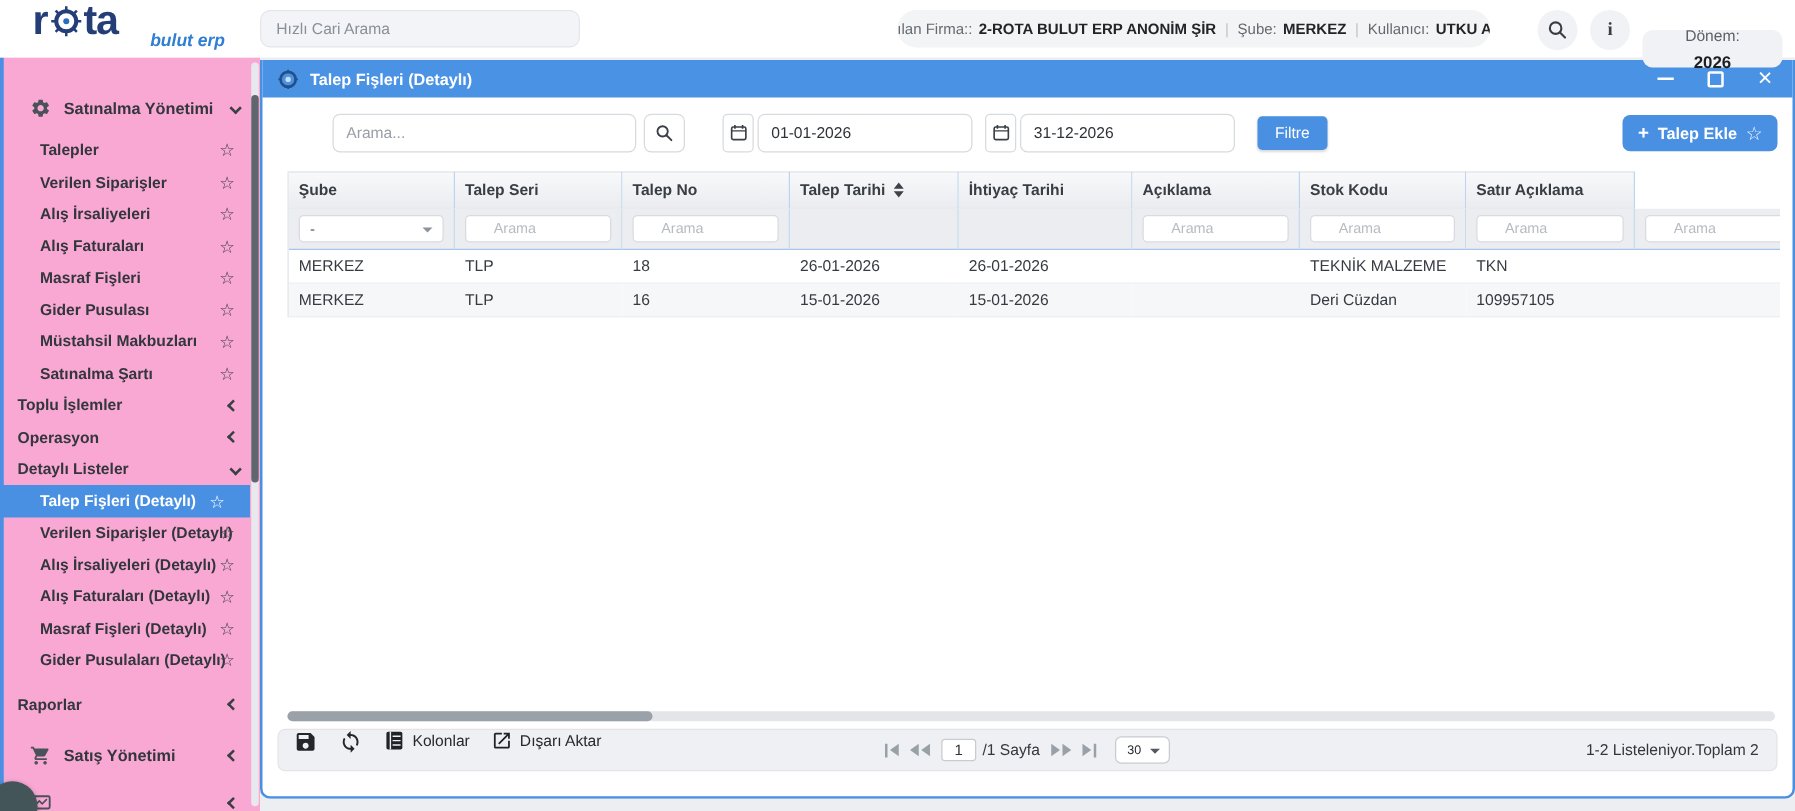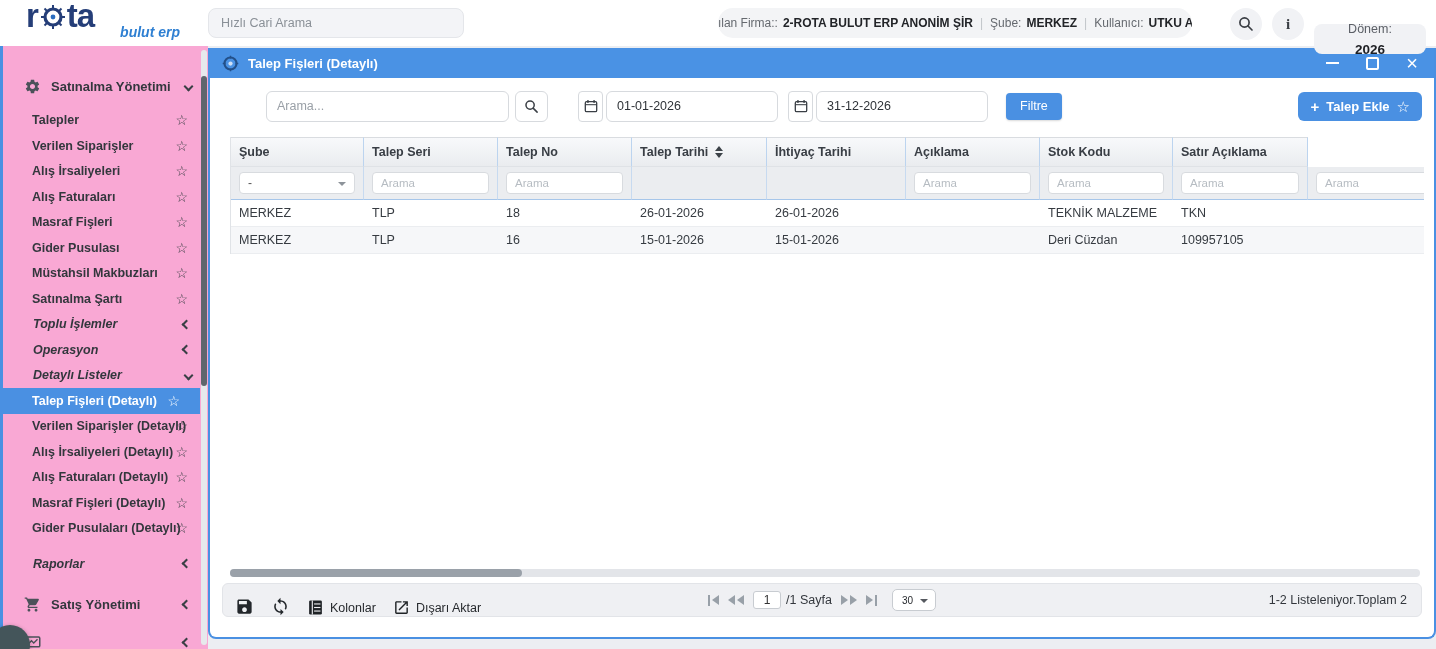--- a/index.html
+++ b/index.html
@@ -35,21 +35,21 @@
 
   
   .sidebar { position:absolute; left:0; top:46px; width:208px; height:603px; background:#f9a8d4; overflow:hidden; z-index:1; }
   .edge-line { position:absolute; left:0; top:46px; width:3px; height:603px; background:#4a90e2; z-index:2; }
   .sb-list { padding-top:28px; }
   .sb-item { position:relative; height:25.5px; display:flex; align-items:center; cursor:pointer; }
   .sb-item .sb-label { font-size:12.5px; font-weight:600; color:#33373d; }
   .sb-item.section { padding-left:24px; margin-bottom:8px; }
   .sb-item.section .sb-label { font-size:13px; font-weight:700; margin-left:10px; }
   .sb-item.link { padding-left:32px; }
-  .sb-item.group { padding-left:33px;font-style:italic; }
+  .sb-item.group { padding-left:14px; }
   .sb-item.group .sb-label { font-weight:700; }
   .sb-item .star { position:absolute; right:20px; font-size:14px; color:#3c4046; line-height:1; }
   .chev { width:7px; height:7px; border-left:2px solid #3a3f45; border-bottom:2px solid #3a3f45;
     position:absolute; right:18px; display:inline-block; }
   .chev.left { transform:rotate(45deg); }
   .chev.down { transform:rotate(-45deg); right:16px; top:9px; }
   .sb-item.selected { background:#4a90e2; width:200px; }
   .sb-item.selected .sb-label, .sb-item.selected .star { color:#fff; }
   .sb-item.pre-raporlar { margin-top:10px; }
   .sb-item.pre-satis { margin-top:15px; }
@@ -93,42 +93,42 @@
 
   
   .tbl { position:absolute; left:20px; top:89px; width:1194px; overflow:hidden; border-left:1px solid #e0e3e7; }
   .trow { display:grid; grid-template-columns:133px 134px 134px 135px 139px 134px 133px 135px 140px; width:1217px; }
   .th { height:30px; display:flex; align-items:center; padding:0 8px; gap:7px;
     background:linear-gradient(#f8f9fb,#eaecef); border-right:1px solid #bcd4ef; border-top:1px solid #d9dce0;
     border-bottom:1px solid #dfe2e6; font-size:12.5px; font-weight:600; color:#393e45; cursor:pointer; white-space:nowrap; }
   .tf { height:33px; display:flex; align-items:center; padding:0 8px; background:#ebedf0;
     border-right:1px solid #c7daf0; border-bottom:1px solid #a6c6ea; }
   .tf input { width:100%; height:22px; border:1px solid #d8dbdf; border-radius:4px; background:#fff;
-    padding:0 8px; font-size:11.5px; color:#333; }
+    padding:0 22px; font-size:11.5px; color:#333; }
   .tf input::placeholder { color:#b6bcc2; }
   .fselect { width:100%; height:22px; border:1px solid #d8dbdf; border-radius:4px; background:#fff;
     display:flex; align-items:center; padding:0 8px; font-size:12px; color:#555; position:relative; cursor:pointer; }
   .caret { width:0; height:0; border-left:4px solid transparent; border-right:4px solid transparent;
     border-top:4px solid #8d939a; position:absolute; right:8px; top:9px; }
   .sort { display:inline-flex; flex-direction:column; gap:2px; }
   .s-up { width:0; height:0; border-left:4px solid transparent; border-right:4px solid transparent; border-bottom:5px solid #3c4248; }
   .s-dn { width:0; height:0; border-left:4px solid transparent; border-right:4px solid transparent; border-top:5px solid #3c4248; }
   .td { height:27px; display:flex; align-items:center; padding:0 8px; font-size:12.5px; color:#363b41;
     border-bottom:1px solid #ebedf0; background:#fff; white-space:nowrap; }
   .row-alt .td { background:#f6f7f9; }
   .trow.body { cursor:pointer; }
 
   
   .hscroll { position:absolute; left:20px; right:14px; top:521px; height:8px; background:#e3e5e9; border-radius:4px; }
   .hthumb { position:absolute; left:0; top:0; width:292px; height:8px; background:#9aa1a9; border-radius:4px; cursor:grab; }
 
   
   .toolbar { position:absolute; left:12px; right:12px; top:535px; height:34px; background:#eff0f3;
     border:1px solid #e2e4e8; border-radius:6px; }
-  .tb-left { position:absolute; left:12px; top:0; height:32px; display:flex; align-items:flex-end; gap:17px; }
+  .tb-left { position:absolute; left:12px; top:0; height:32px; display:flex; align-items:flex-start; gap:17px; }
   .tb-item { display:flex; align-items:center; gap:6px; font-size:12.5px; color:#26292d; cursor:pointer; }
   .pager { position:absolute; left:50%; transform:translateX(-50%); top:0; height:32px;
     display:flex; align-items:center; gap:9px; }
   .pbtn { display:flex; align-items:center; gap:2px; cursor:pointer; }
   .tril { width:0; height:0; border-top:5px solid transparent; border-bottom:5px solid transparent; border-right:7px solid #98a0a8; }
   .trir { width:0; height:0; border-top:5px solid transparent; border-bottom:5px solid transparent; border-left:7px solid #98a0a8; }
   .pbar { width:2px; height:11px; background:#98a0a8; }
   .pinput { width:28px; height:18px; border:1px solid #c8ccd1; border-radius:3px; background:#fff;
     font-size:12px; text-align:center; color:#333; }
   .ptext { font-size:12.5px; color:#33373d; margin-left:-4px; }

